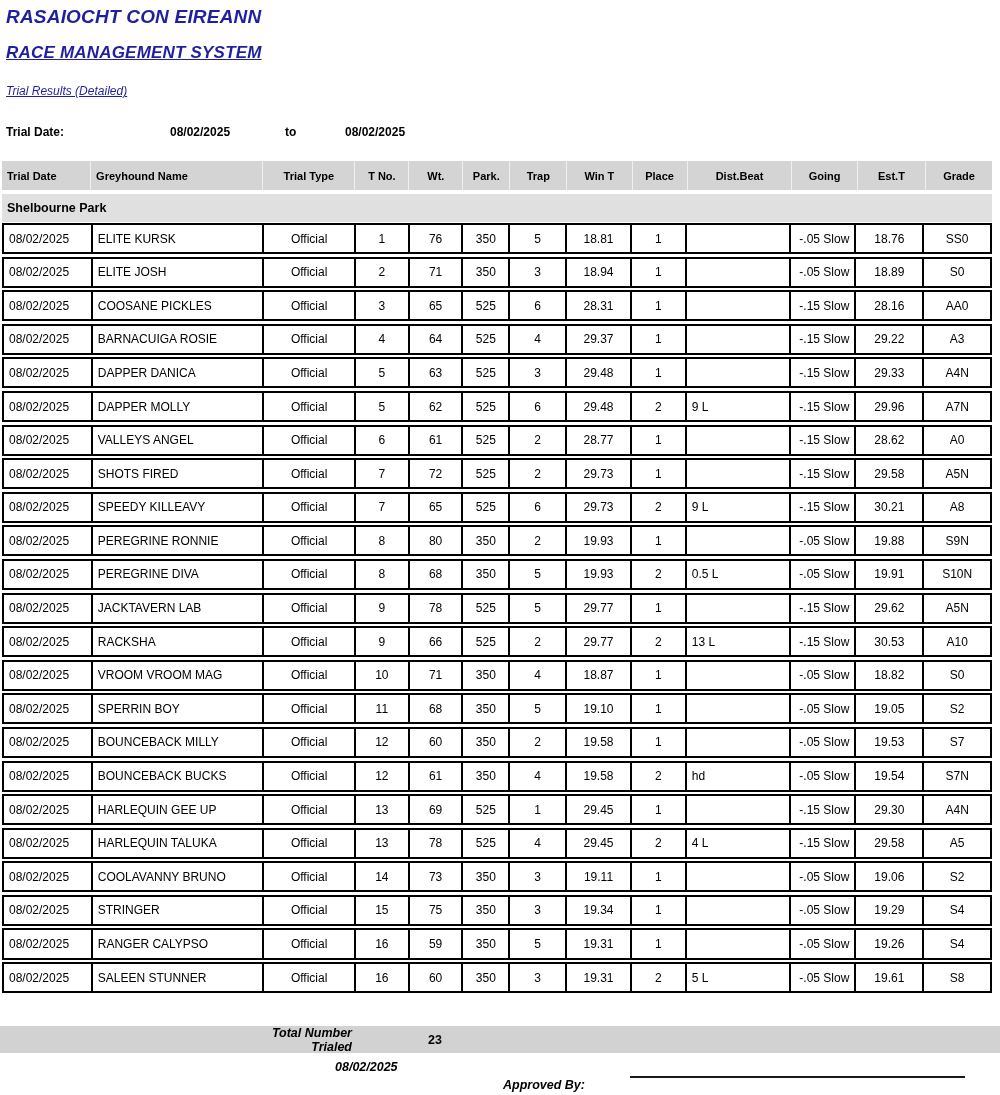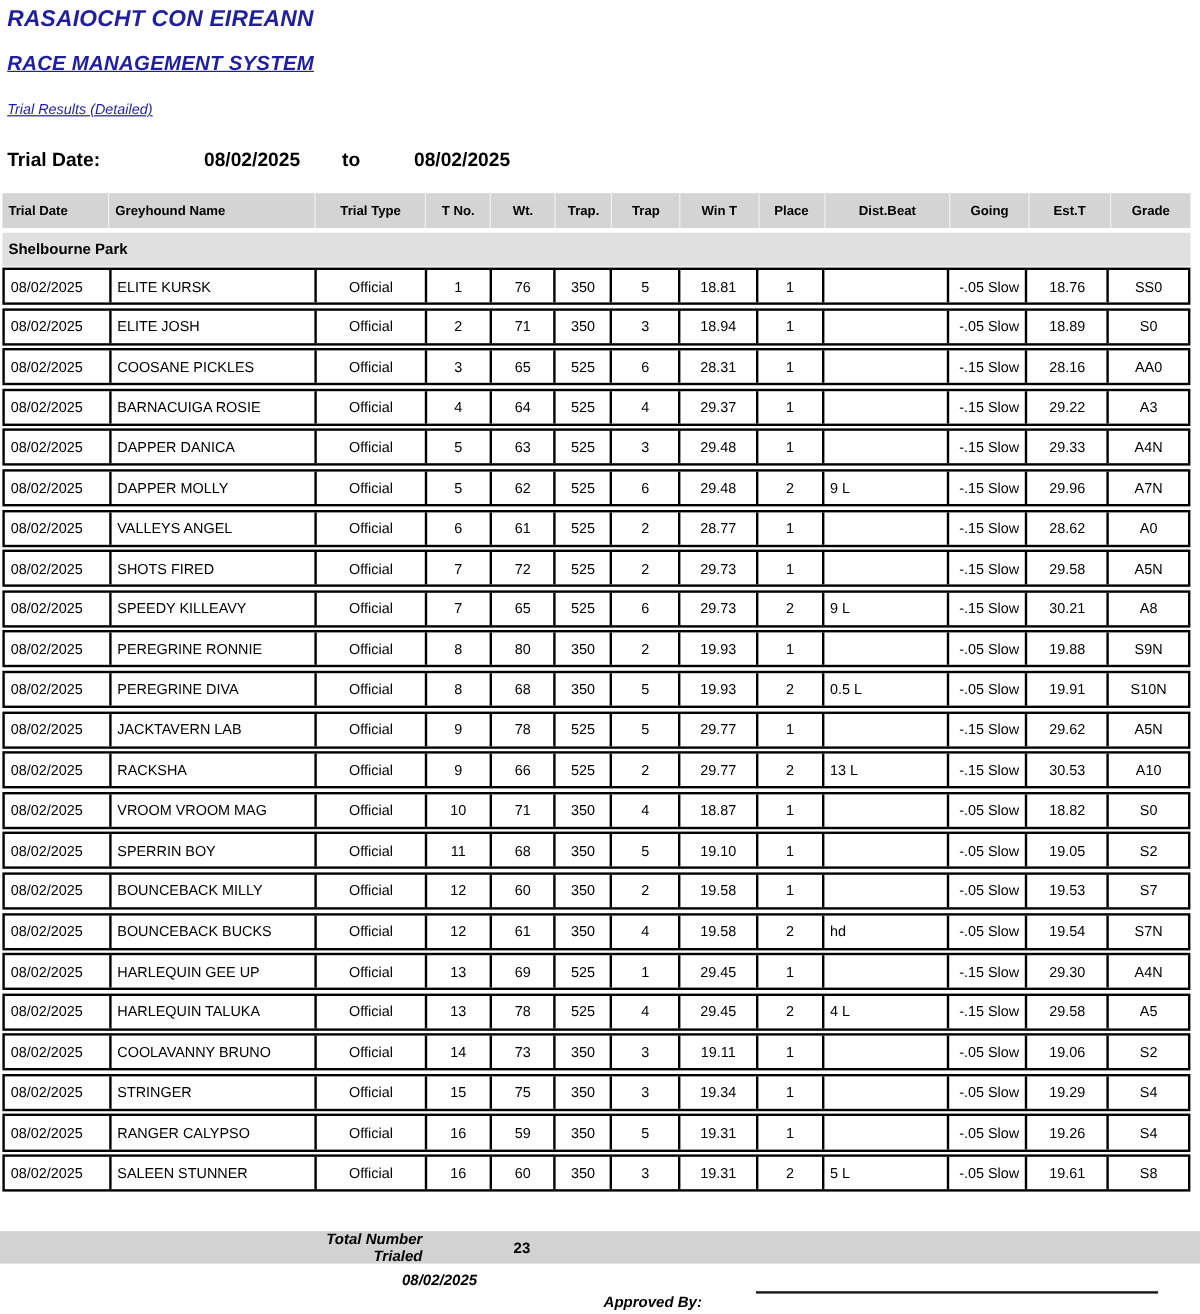--- a/index.html
+++ b/index.html
@@ -23,21 +23,21 @@
   .system-title{
     margin:15px 0 0 6px;font-size:17px;font-weight:bold;font-style:italic;
     color:var(--heading-blue);text-decoration:underline;letter-spacing:.2px;
   }
   .report-title{
     margin:21px 3px 0 6px;font-size:12px;font-weight:normal;font-style:italic;
     color:var(--heading-blue);text-decoration:underline;
   }
   
   .trial-date-line{
-    display:flex;margin:27px 0 0 6px;font-size:16px;font-weight:bold;height:22px;
+    display:flex;margin:27px 0 0 6px;font-size:12px;font-weight:bold;height:22px;
   }
   .tdl-label{width:164px;}
   .tdl-from{width:115px;}
   .tdl-to{width:60px;}
   
   .tbl{width:990px;margin-left:2px;}
   .head-row{
     display:flex;align-items:center;height:29px;margin-top:14px;
     background:var(--header-gray);font-size:11px;font-weight:bold;
   }
@@ -95,21 +95,21 @@
   <span class="tdl-until">08/02/2025</span>
 </div>
 
 <div class="tbl">
   <div class="head-row" id="head-row">
       <div class="cell c0 al-l">Trial Date</div>
       <div class="cell c1 al-l">Greyhound Name</div>
       <div class="cell c2 al-c">Trial Type</div>
       <div class="cell c3 al-c">T No.</div>
       <div class="cell c4 al-c">Wt.</div>
-      <div class="cell c5 al-c">Trap.</div>
+      <div class="cell c5 al-c">Park.</div>
       <div class="cell c6 al-c">Trap</div>
       <div class="cell c7 al-c">Win T</div>
       <div class="cell c8 al-c">Place</div>
       <div class="cell c9 al-c">Dist.Beat</div>
       <div class="cell c10 al-c">Going</div>
       <div class="cell c11 al-c">Est.T</div>
       <div class="cell c12 al-c">Grade</div>
     </div>
   <div class="section-row">
     <span>Shelbourne Park</span>

